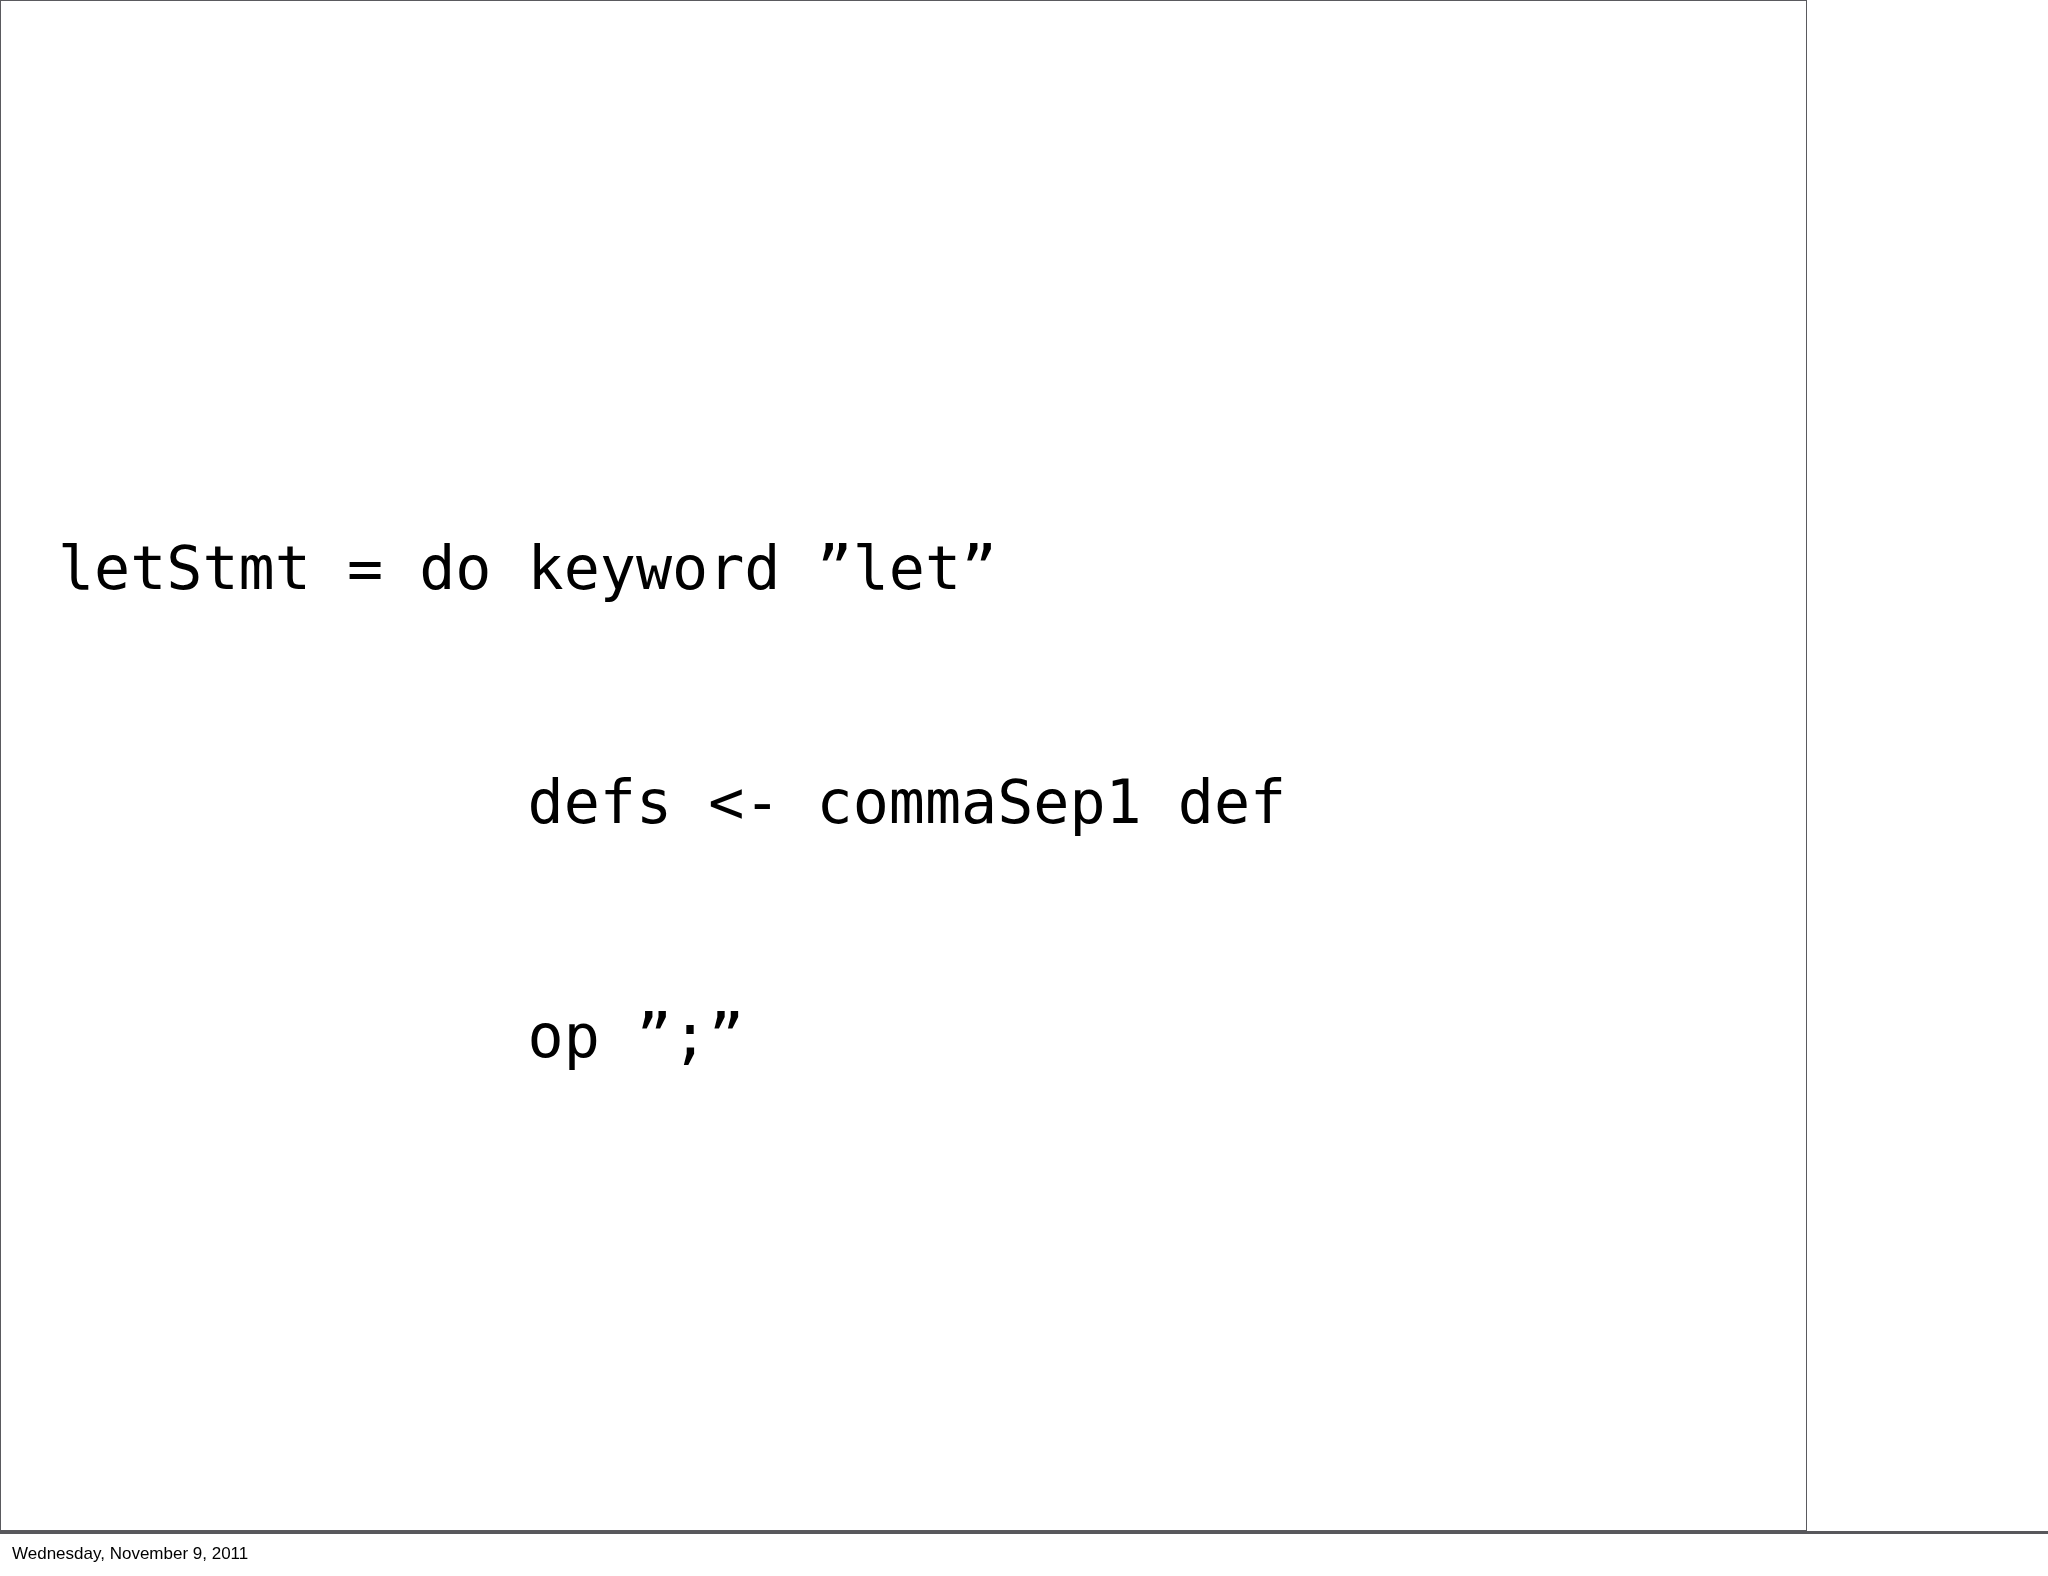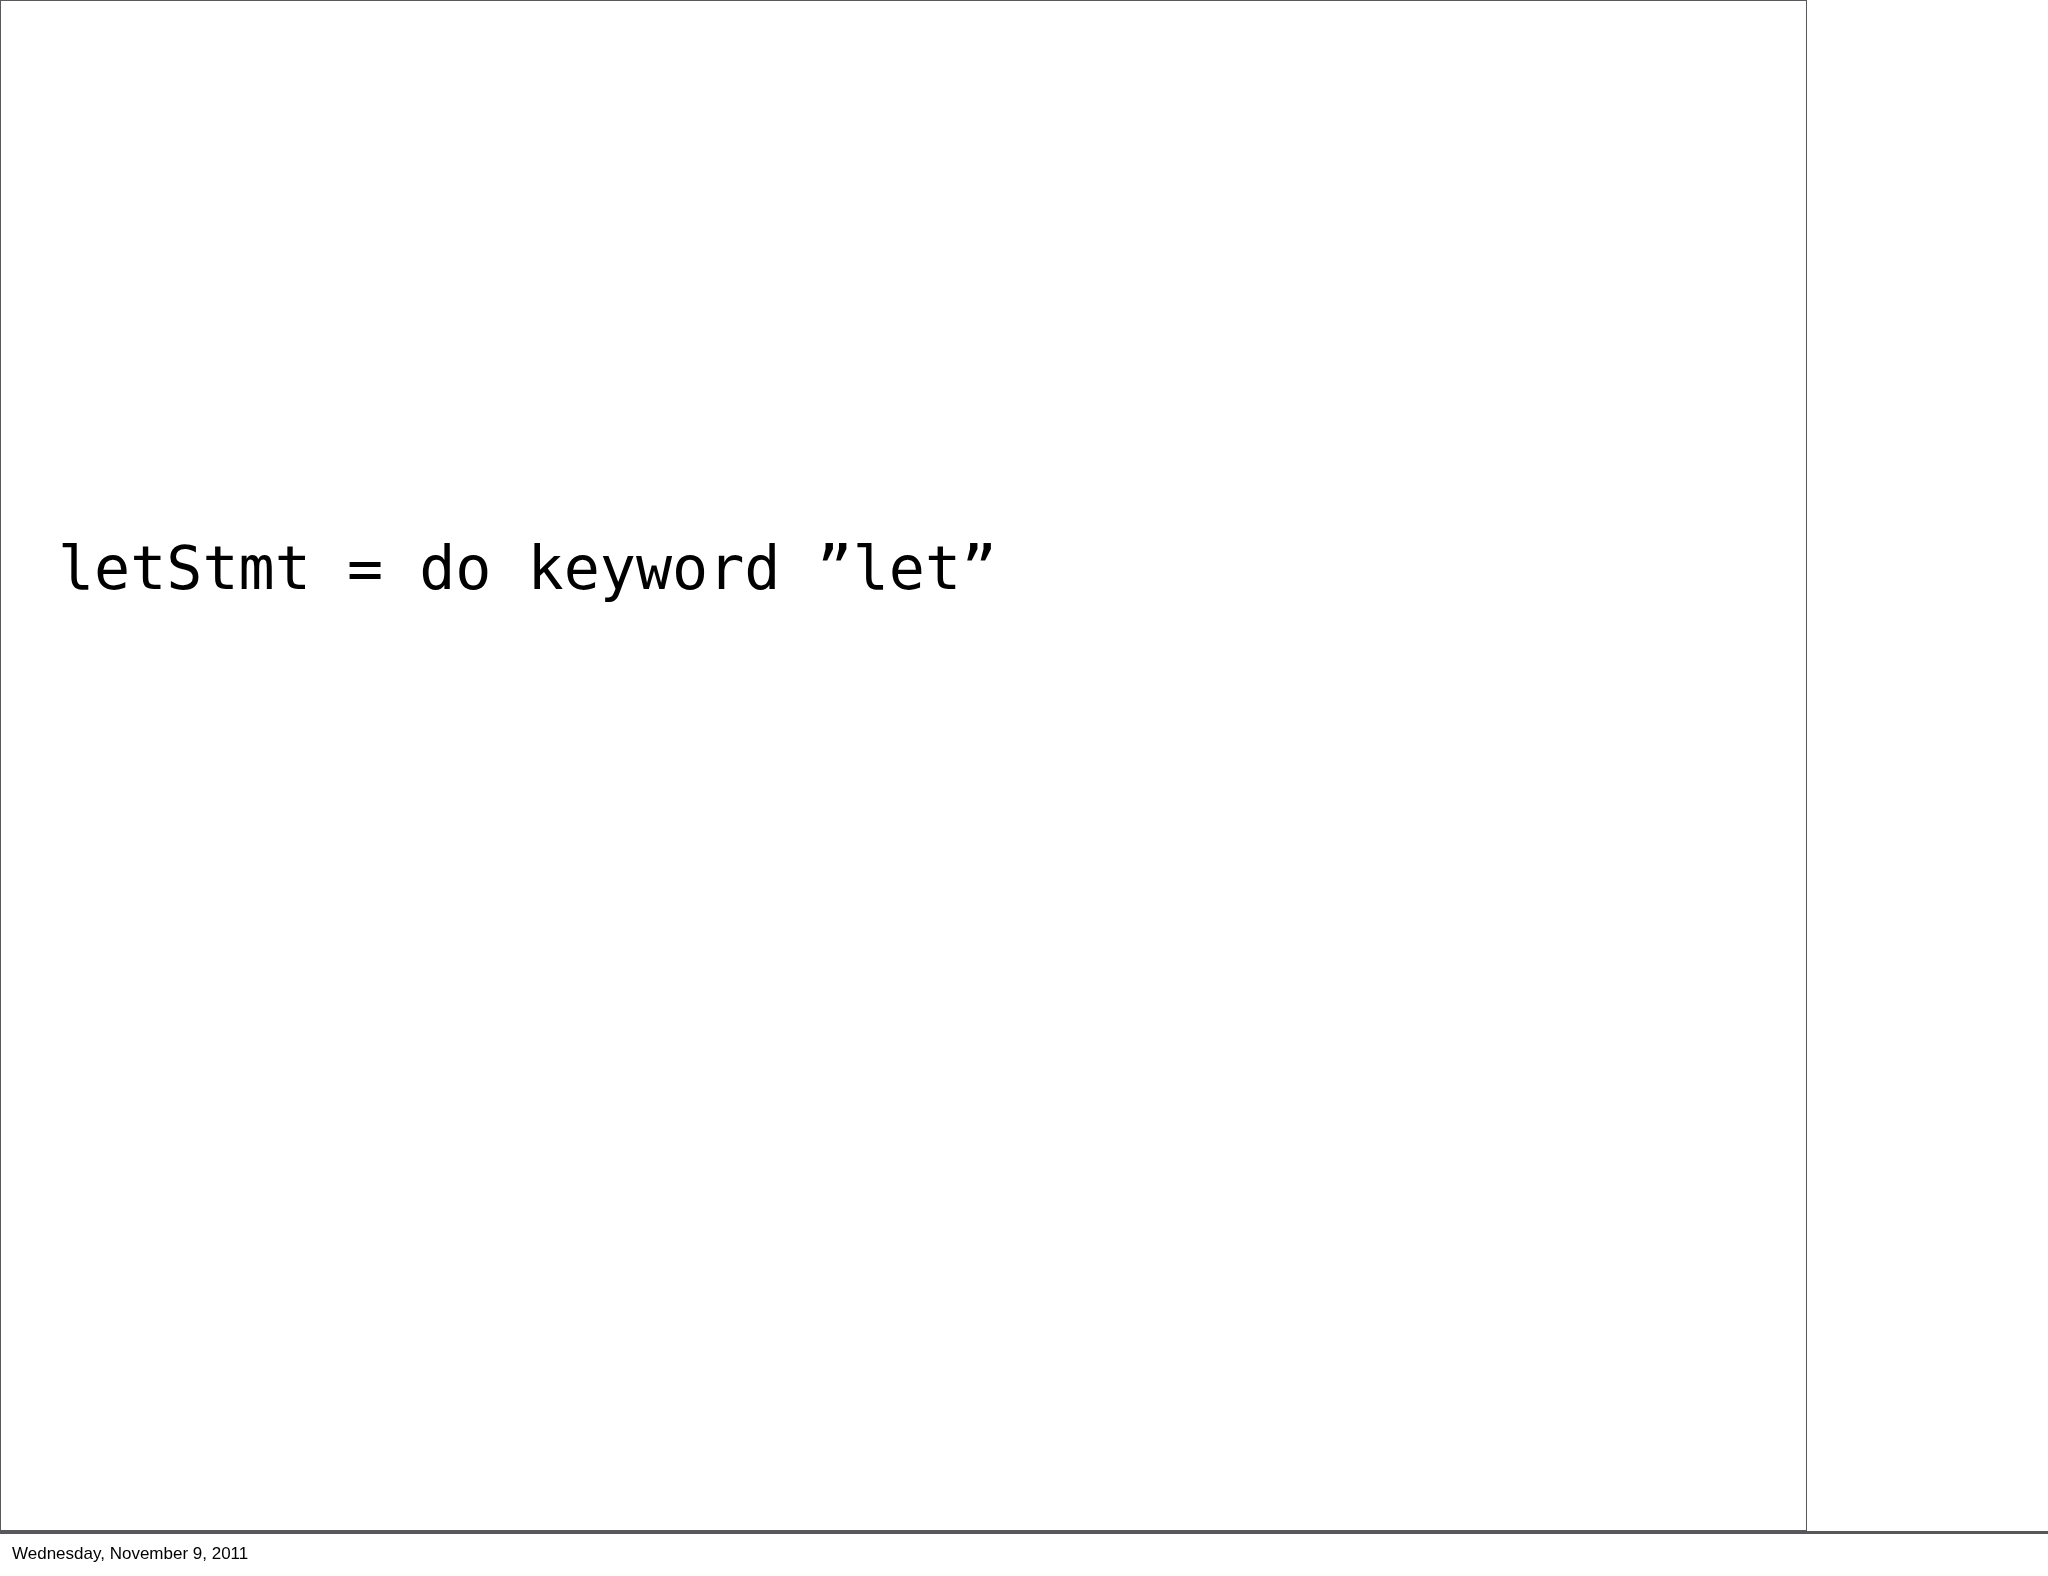--- a/index.html
+++ b/index.html
@@ -68,20 +68,22 @@
     white-space: nowrap;
   }
 </style>
 </head>
 <body>
 
 <div id="slide-frame">
 
   <div id="code-block">
     <div class="code-line">letStmt = do keyword ”let”</div>
+    <div class="code-line">             defs &lt;- commaSep1 def</div>
+    <div class="code-line">             op ”;”</div>
     <div class="code-line blank"></div>
     
     
     
     
   </div>
 
 </div>
 
 <div id="footer-rule"></div>

